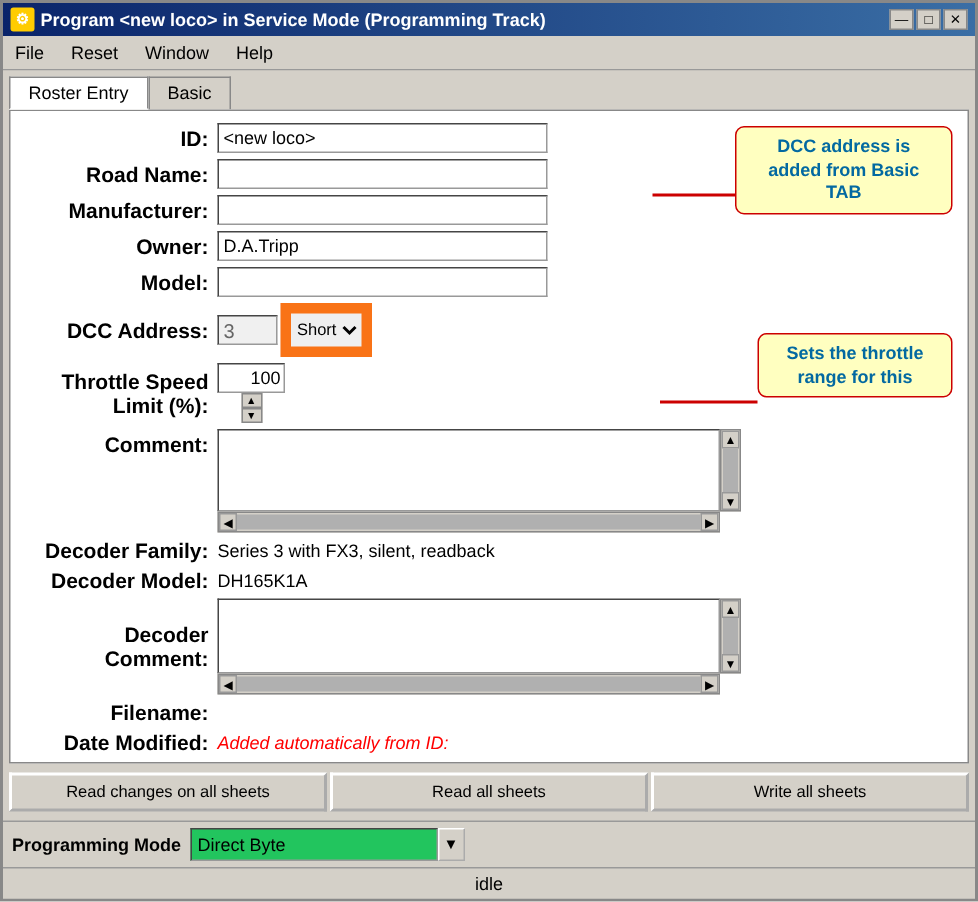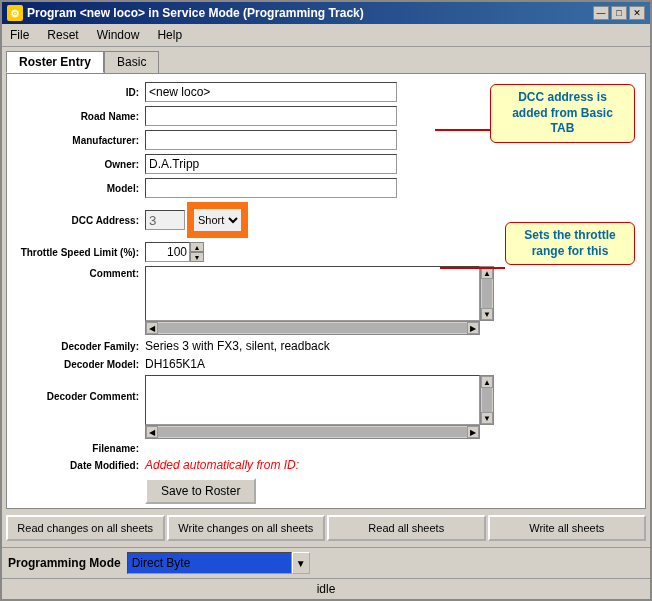--- a/index.html
+++ b/index.html
@@ -81,54 +81,54 @@
       background: #d4d0c8;
       cursor: pointer;
       font-size: 12px;
       border-bottom: none;
       position: relative;
     }
     .tab.active {
       background: #fff;
       border-bottom: 1px solid #fff;
       z-index: 1;
-      font-weight: bold;
+      font-weight: normal;
     }
     .main-content {
       flex: 1;
       background: #fff;
       border: 1px solid #888;
       margin: 0 4px;
       padding: 8px;
       position: relative;
       overflow: hidden;
     }
     .form-row {
       display: flex;
       align-items: center;
       margin-bottom: 4px;
     }
     .form-label {
       width: 130px;
       text-align: right;
       padding-right: 6px;
-      font-size: 10px;
+      font-size: 14px;
       font-weight: bold;
       color: #000;
       flex-shrink: 0;
     }
     .form-input {
       border: 1px inset #999;
       background: #fff;
       padding: 1px 3px;
       font-size: 12px;
       height: 20px;
     }
     .form-input-wide {
-      width: 252px;
+      width: 220px;
     }
     .dcc-address-group {
       display: flex;
       align-items: center;
       gap: 2px;
     }
     .dcc-num {
       width: 40px;
       border: 1px inset #999;
       background: #f0f0f0;
@@ -137,20 +137,21 @@
       color: #666;
     }
     .dcc-select {
       height: 36px;
       font-size: 11px;
       border: 7px solid #f97316;
     }
     .throttle-group {
       display: flex;
       align-items: center;
+      flex-direction: column;
     }
     .throttle-input {
       width: 45px;
       height: 20px;
       border: 1px inset #999;
       text-align: right;
       padding: 1px 2px;
     }
     .spinner-buttons {
       display: flex;
@@ -274,21 +275,21 @@
     }
     .prog-select-wrapper {
       display: flex;
       align-items: center;
       gap: 0;
     }
     .prog-select {
       padding: 2px 4px;
       height: 22px;
       border: 1px inset #999;
-      background: #1d4ed8;
+      background: #22c55e;
       font-size: 12px;
     }
     .prog-dropdown-btn {
       height: 22px;
       width: 18px;
       background: #d4d0c8;
       border: 1px outset #fff;
       font-size: 10px;
       cursor: pointer;
       display: flex;
@@ -490,21 +491,20 @@
       <span class="filename-label">Added automatically from ID:</span>
     </div>
 
     <div class="button-row" style="margin-left:130px;">
       <button class="action-btn">Save to Roster</button>
     </div>
   </div>
 
   <div class="bottom-buttons">
     <button class="sheet-btn">Read changes on all sheets</button>
-    <button class="sheet-btn">Write changes on all sheets</button>
     <button class="sheet-btn">Read all sheets</button>
     <button class="sheet-btn">Write all sheets</button>
   </div>
 
   <div class="programming-mode-bar">
     <span class="programming-mode-label">Programming Mode</span>
     <div class="prog-select-wrapper">
       <input type="text" class="prog-select" value="Direct Byte" style="">
       <button class="prog-dropdown-btn">▼</button>
     </div>

